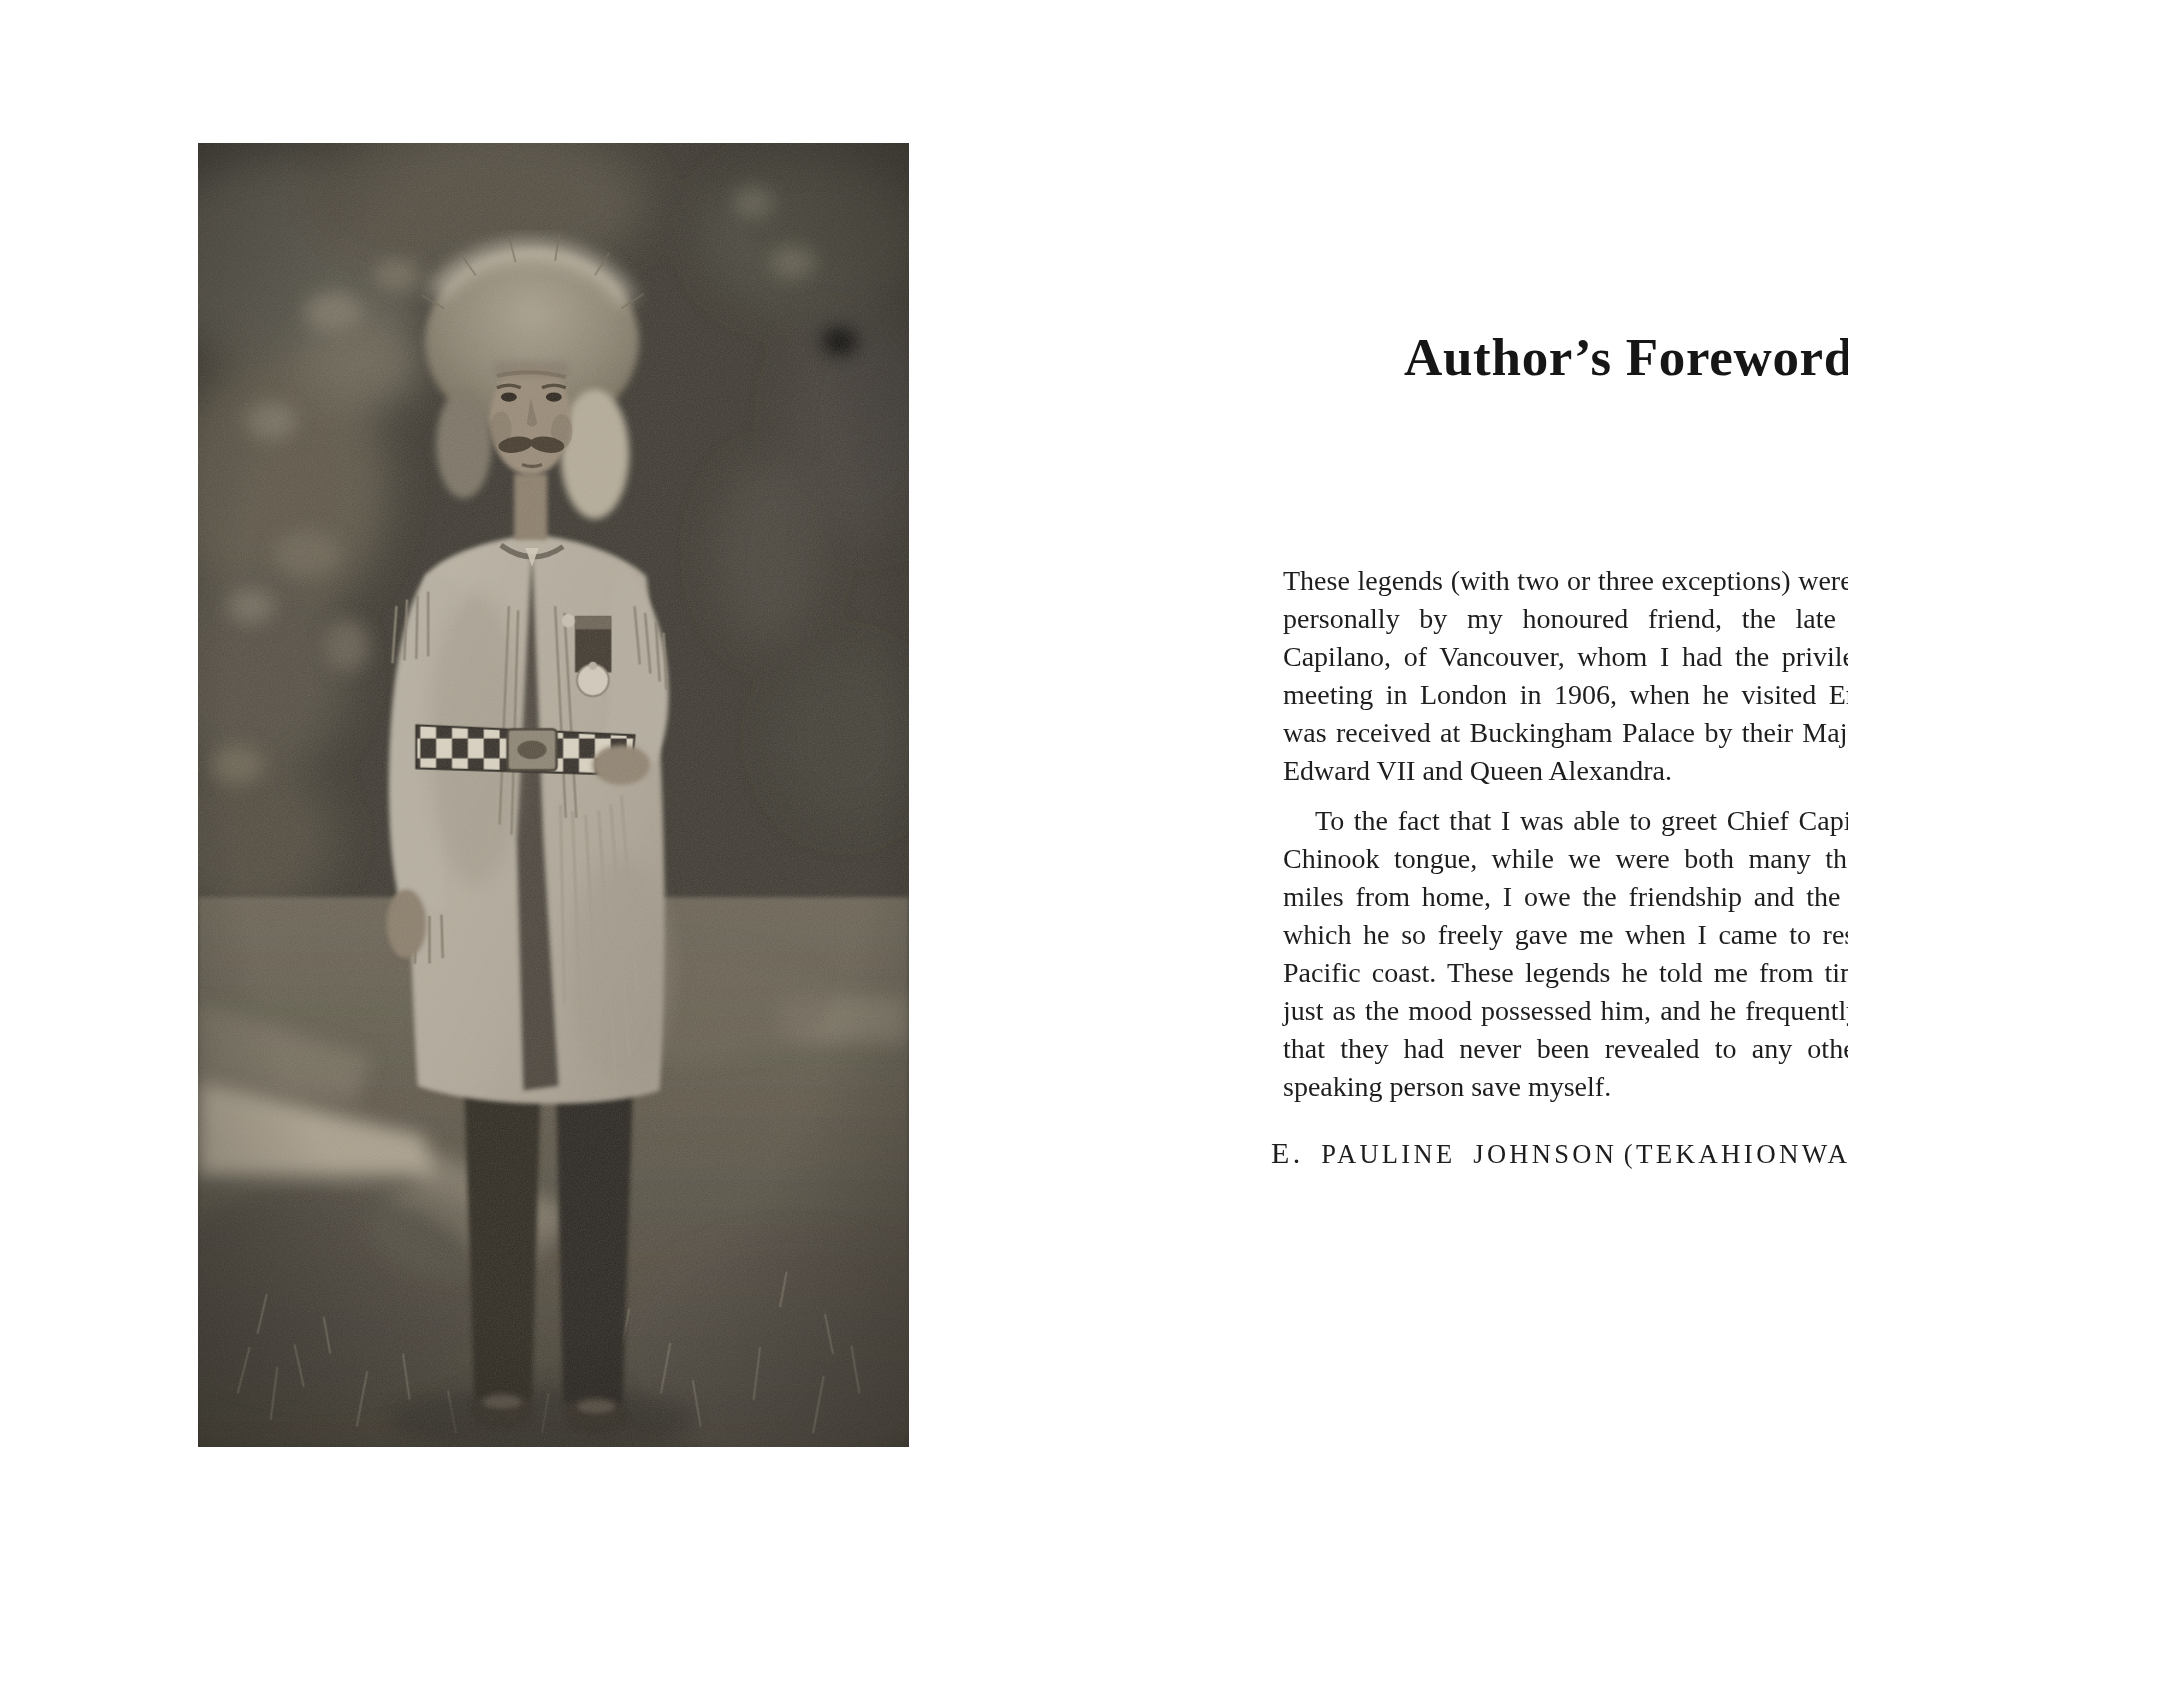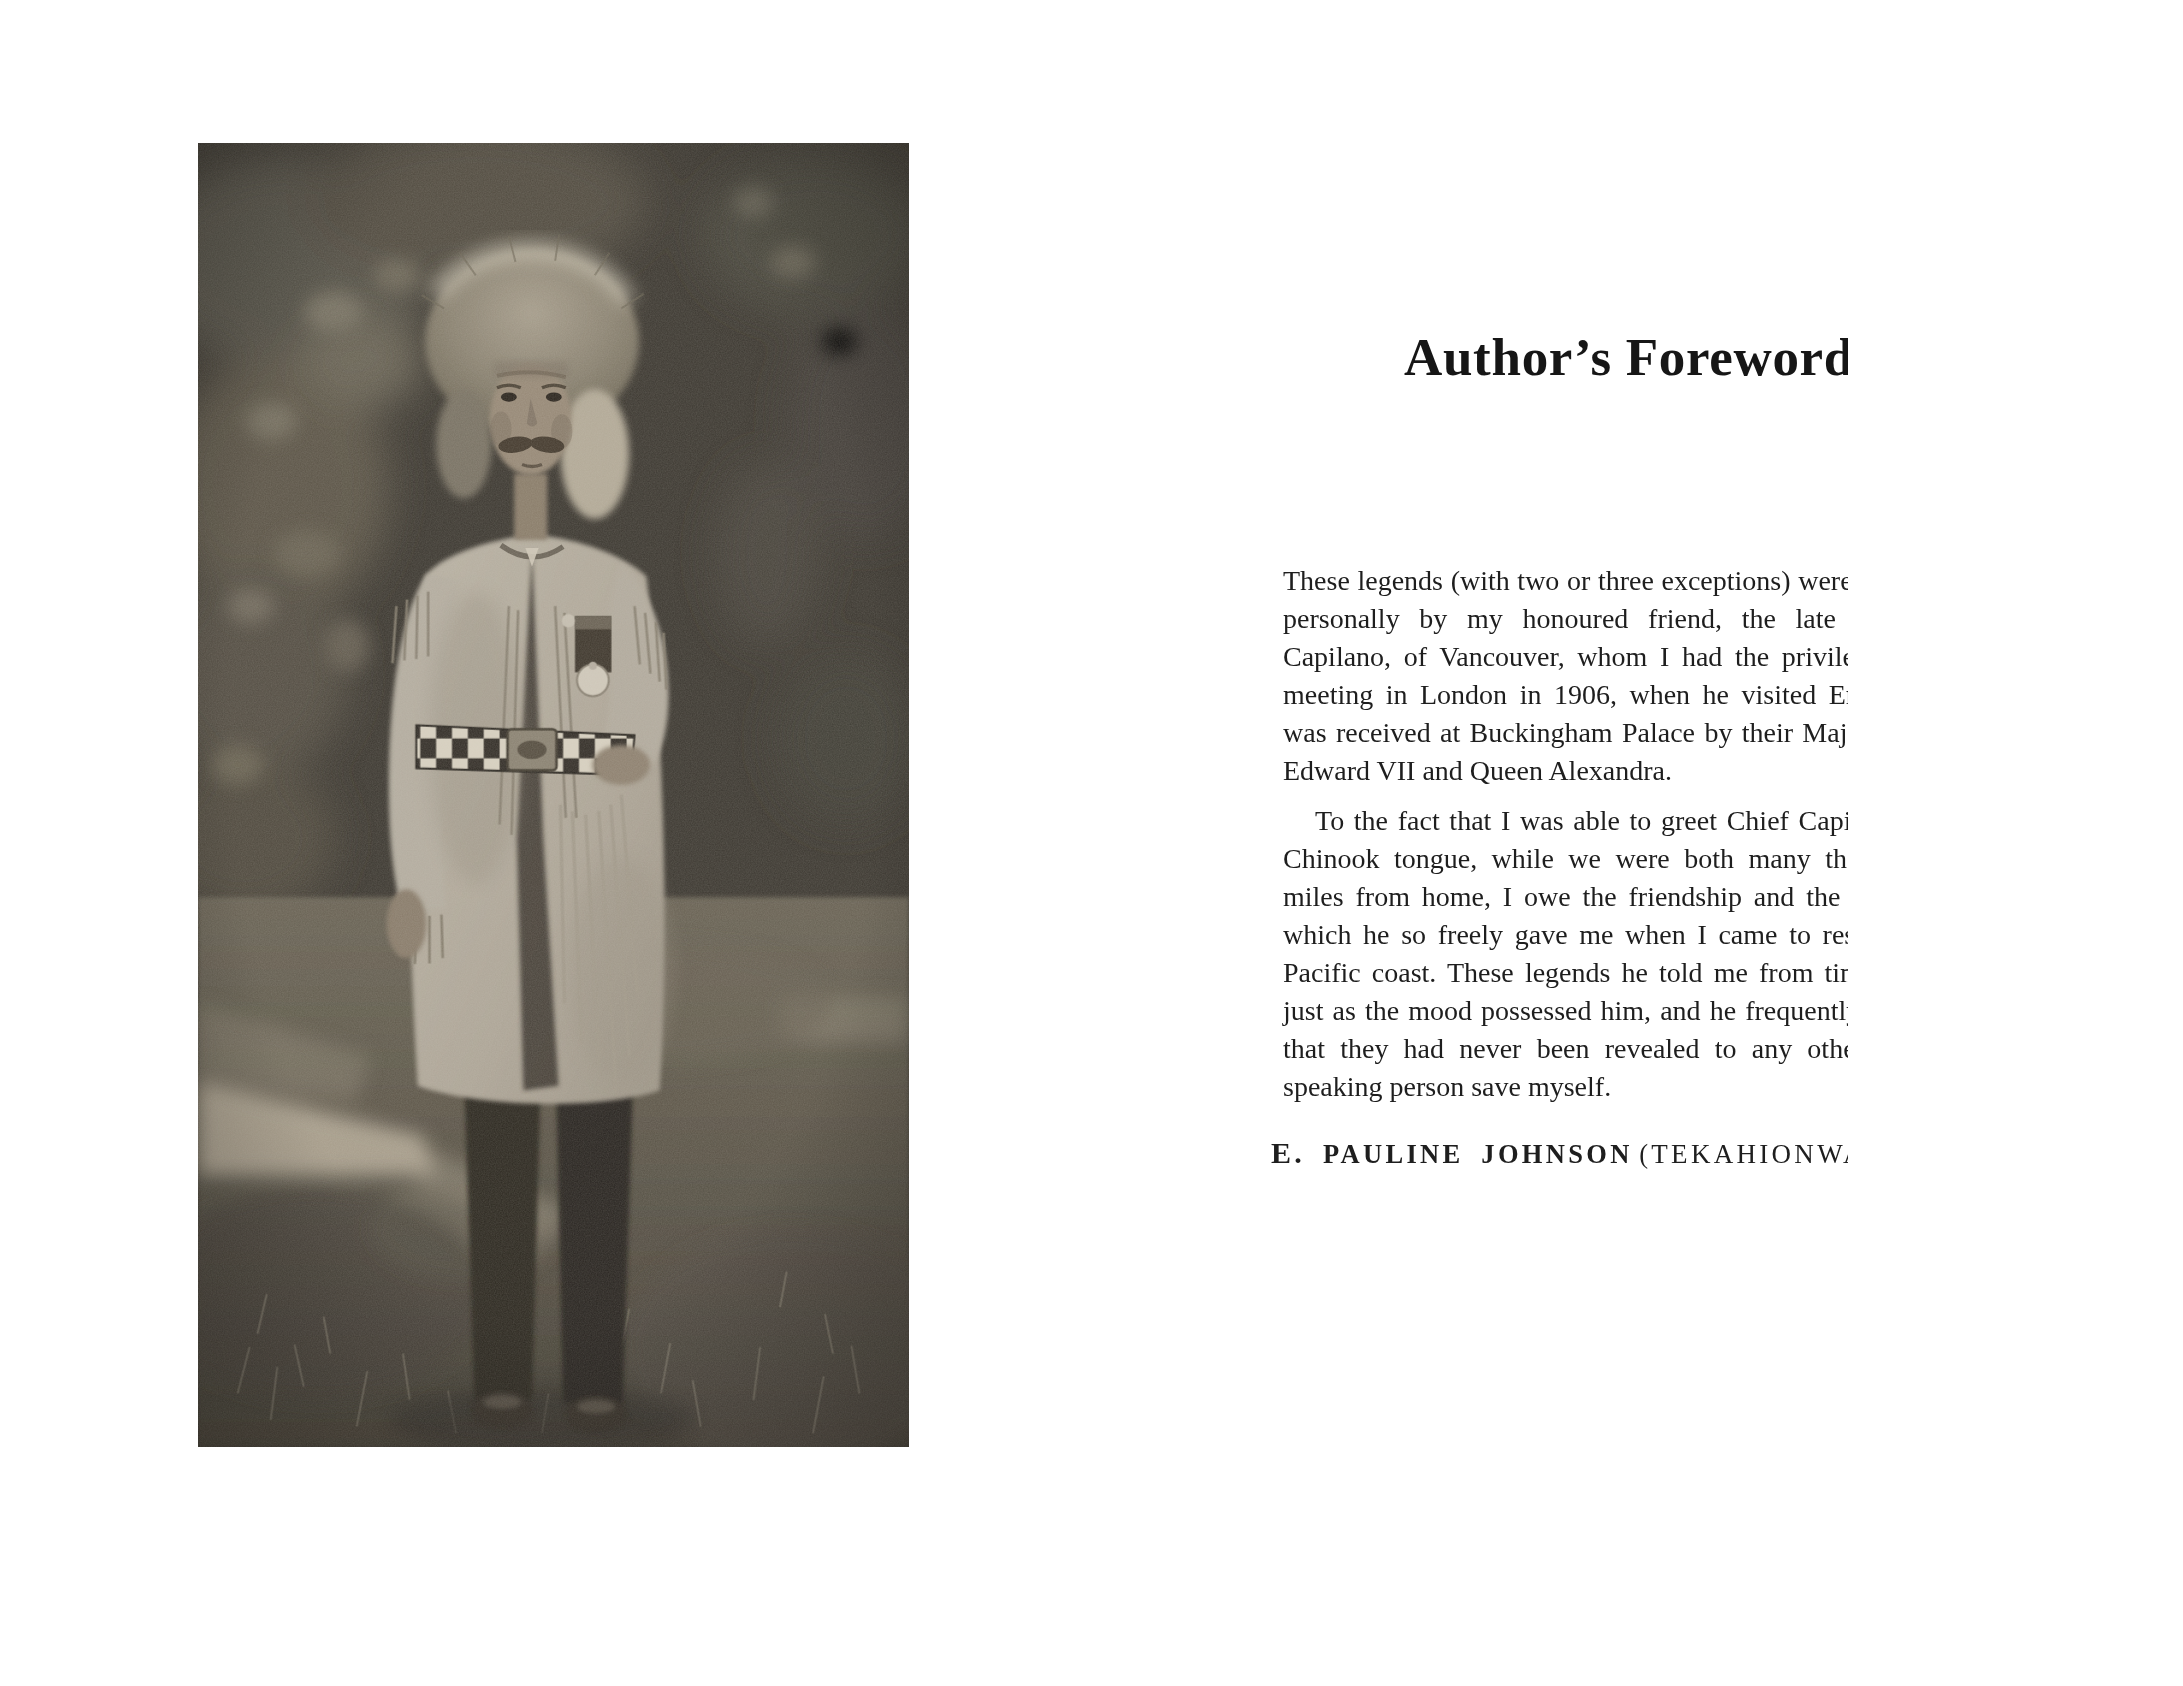--- a/index.html
+++ b/index.html
@@ -18,21 +18,21 @@
   .body{
     position:absolute;left:1271px;top:550px;width:716px;
     font-size:28px;line-height:38px;text-align:justify;color:#1e1e1e;
   }
   .body p{margin:12px;padding:0;}
   .body p.indented{text-indent:32px;}
   .signature{
     position:absolute;left:1271px;top:1138px;width:716px;
     font-size:26.5px;line-height:29px;letter-spacing:3.3px;word-spacing:8px;white-space:nowrap;color:#1e1e1e;
   }
-  .signature .name{display:inline-block;font-weight:bold;}
+  .signature .name{display:inline-block;}
   .signature .name::first-letter{font-size:30px;}
   .signature .paren-open{margin-left:6.6px;}
   .signature .alias{font-size:27px;letter-spacing:3.3px;}
   .folio{
     position:absolute;left:1271px;top:1466px;width:716px;text-align:right;
     font-size:29px;line-height:29px;color:#1e1e1e;
   }
 </style>
 </head>
 <body>

